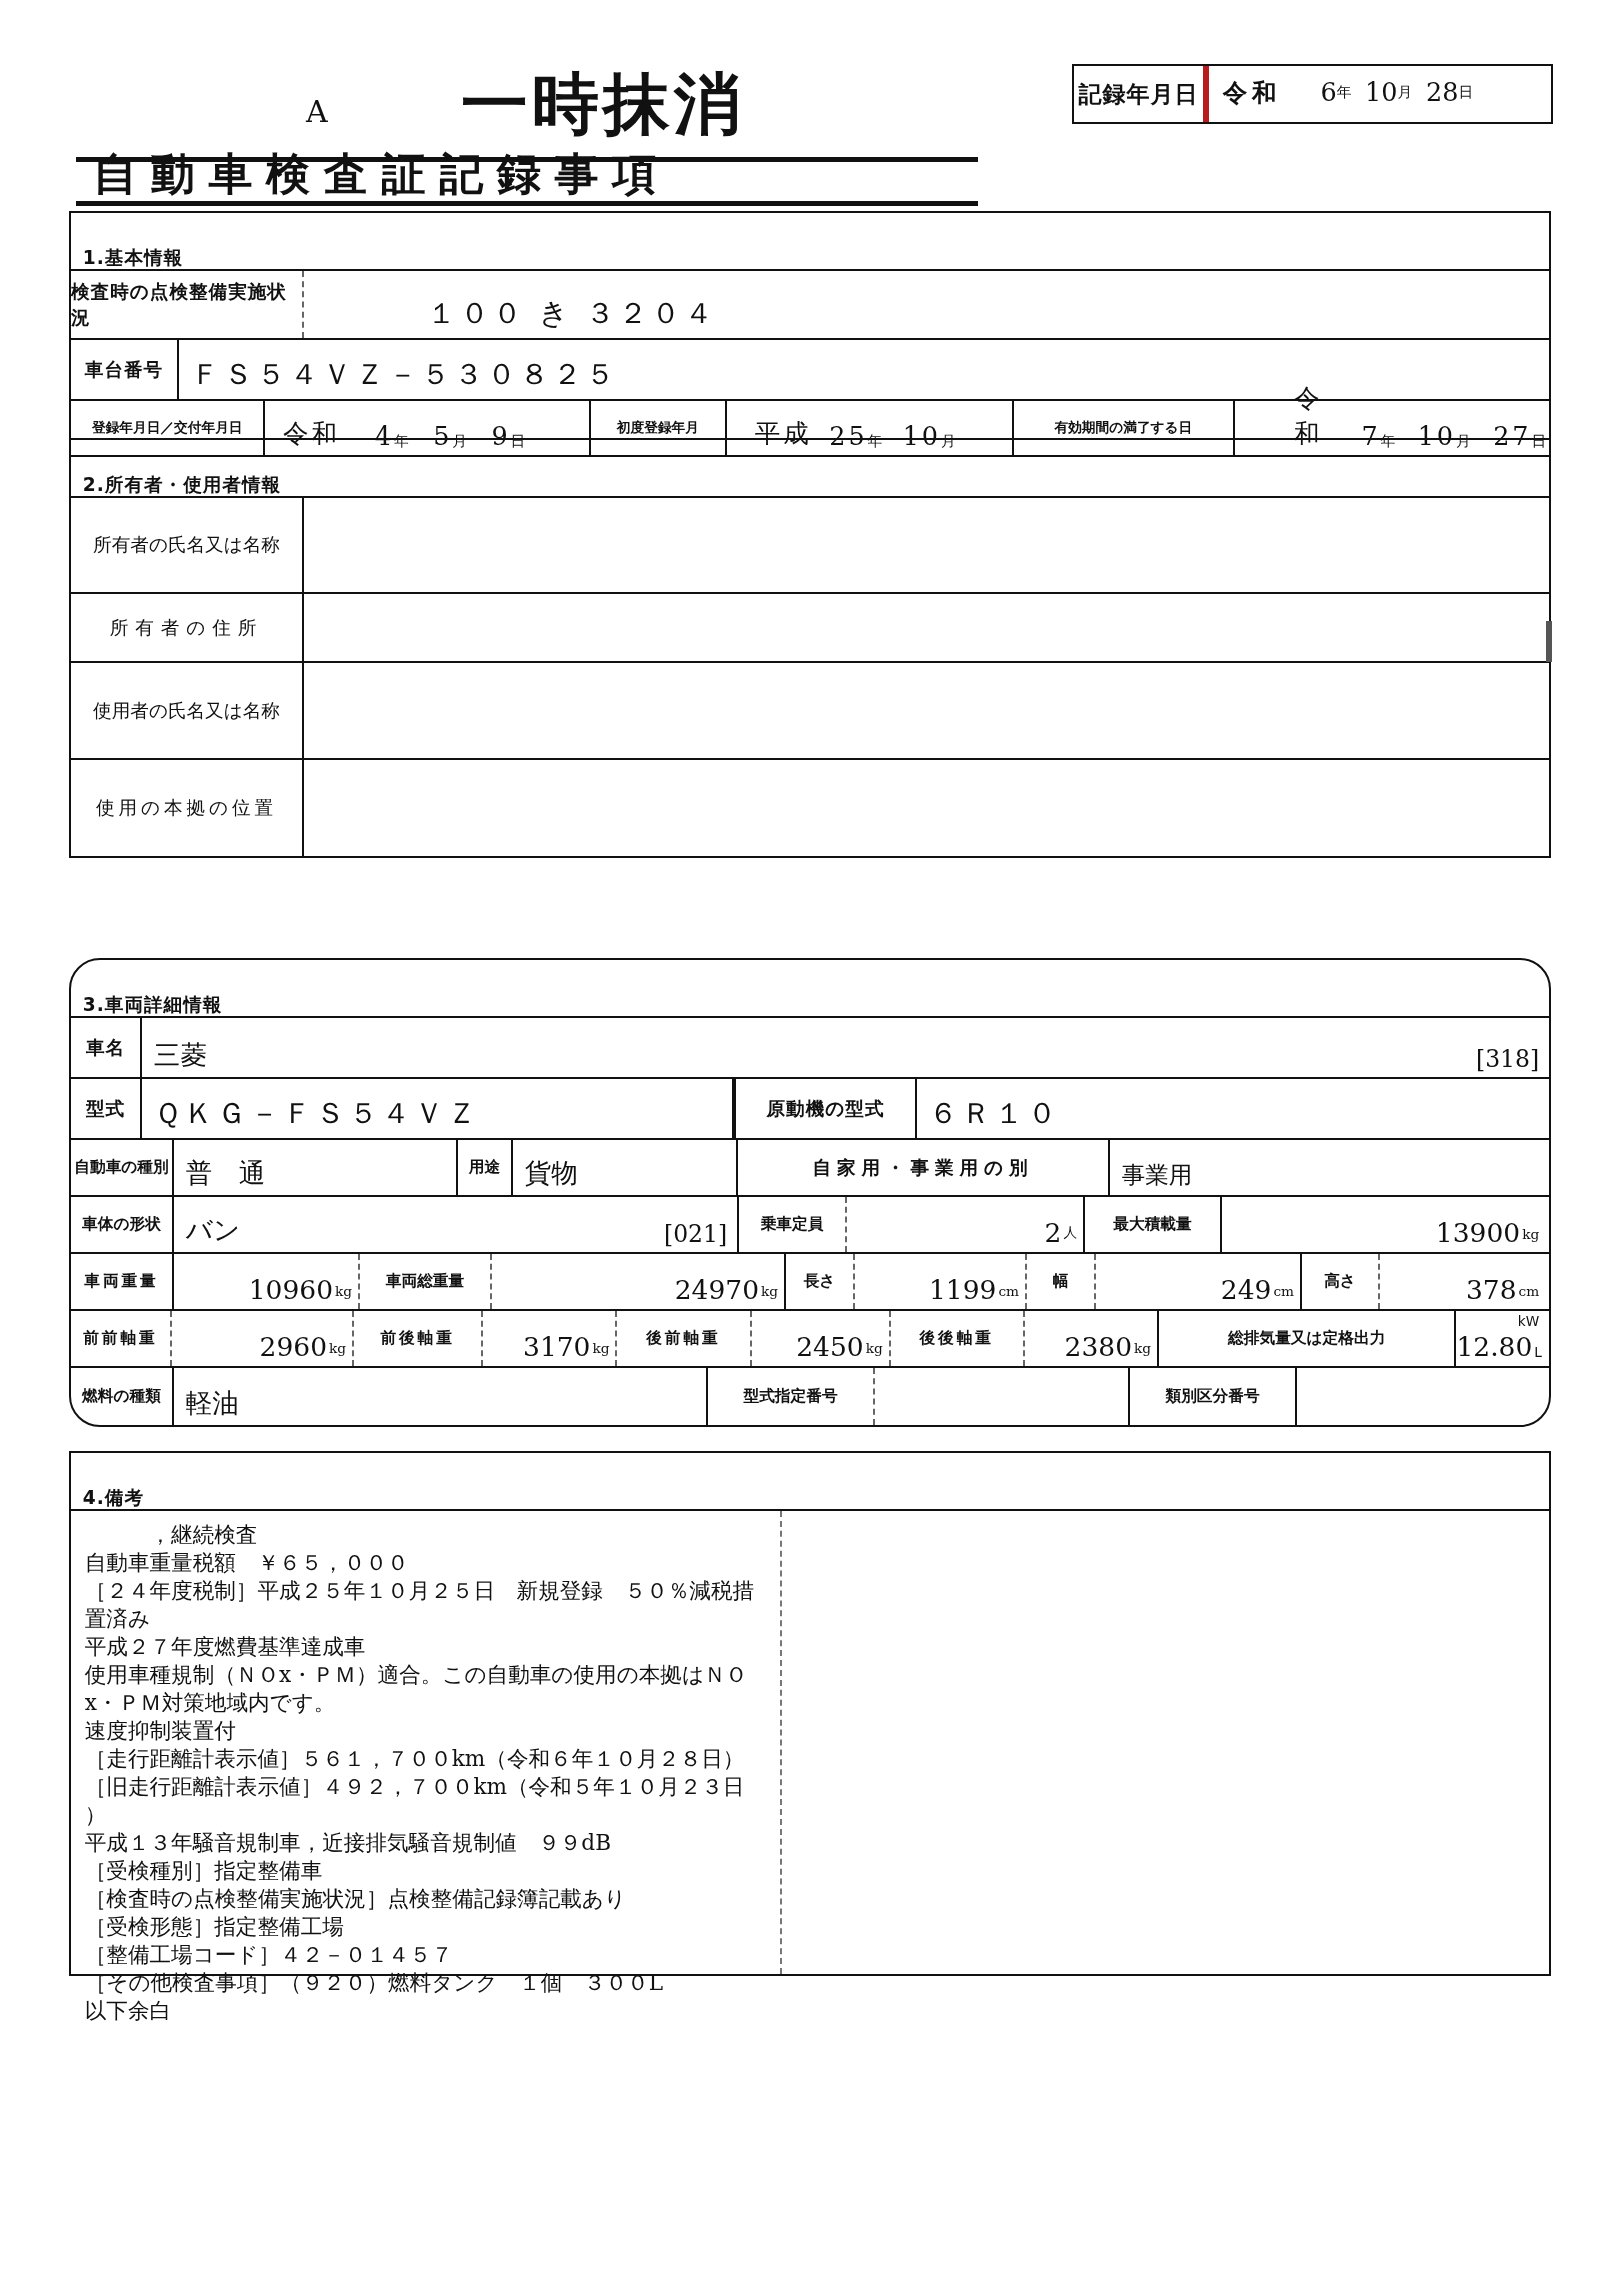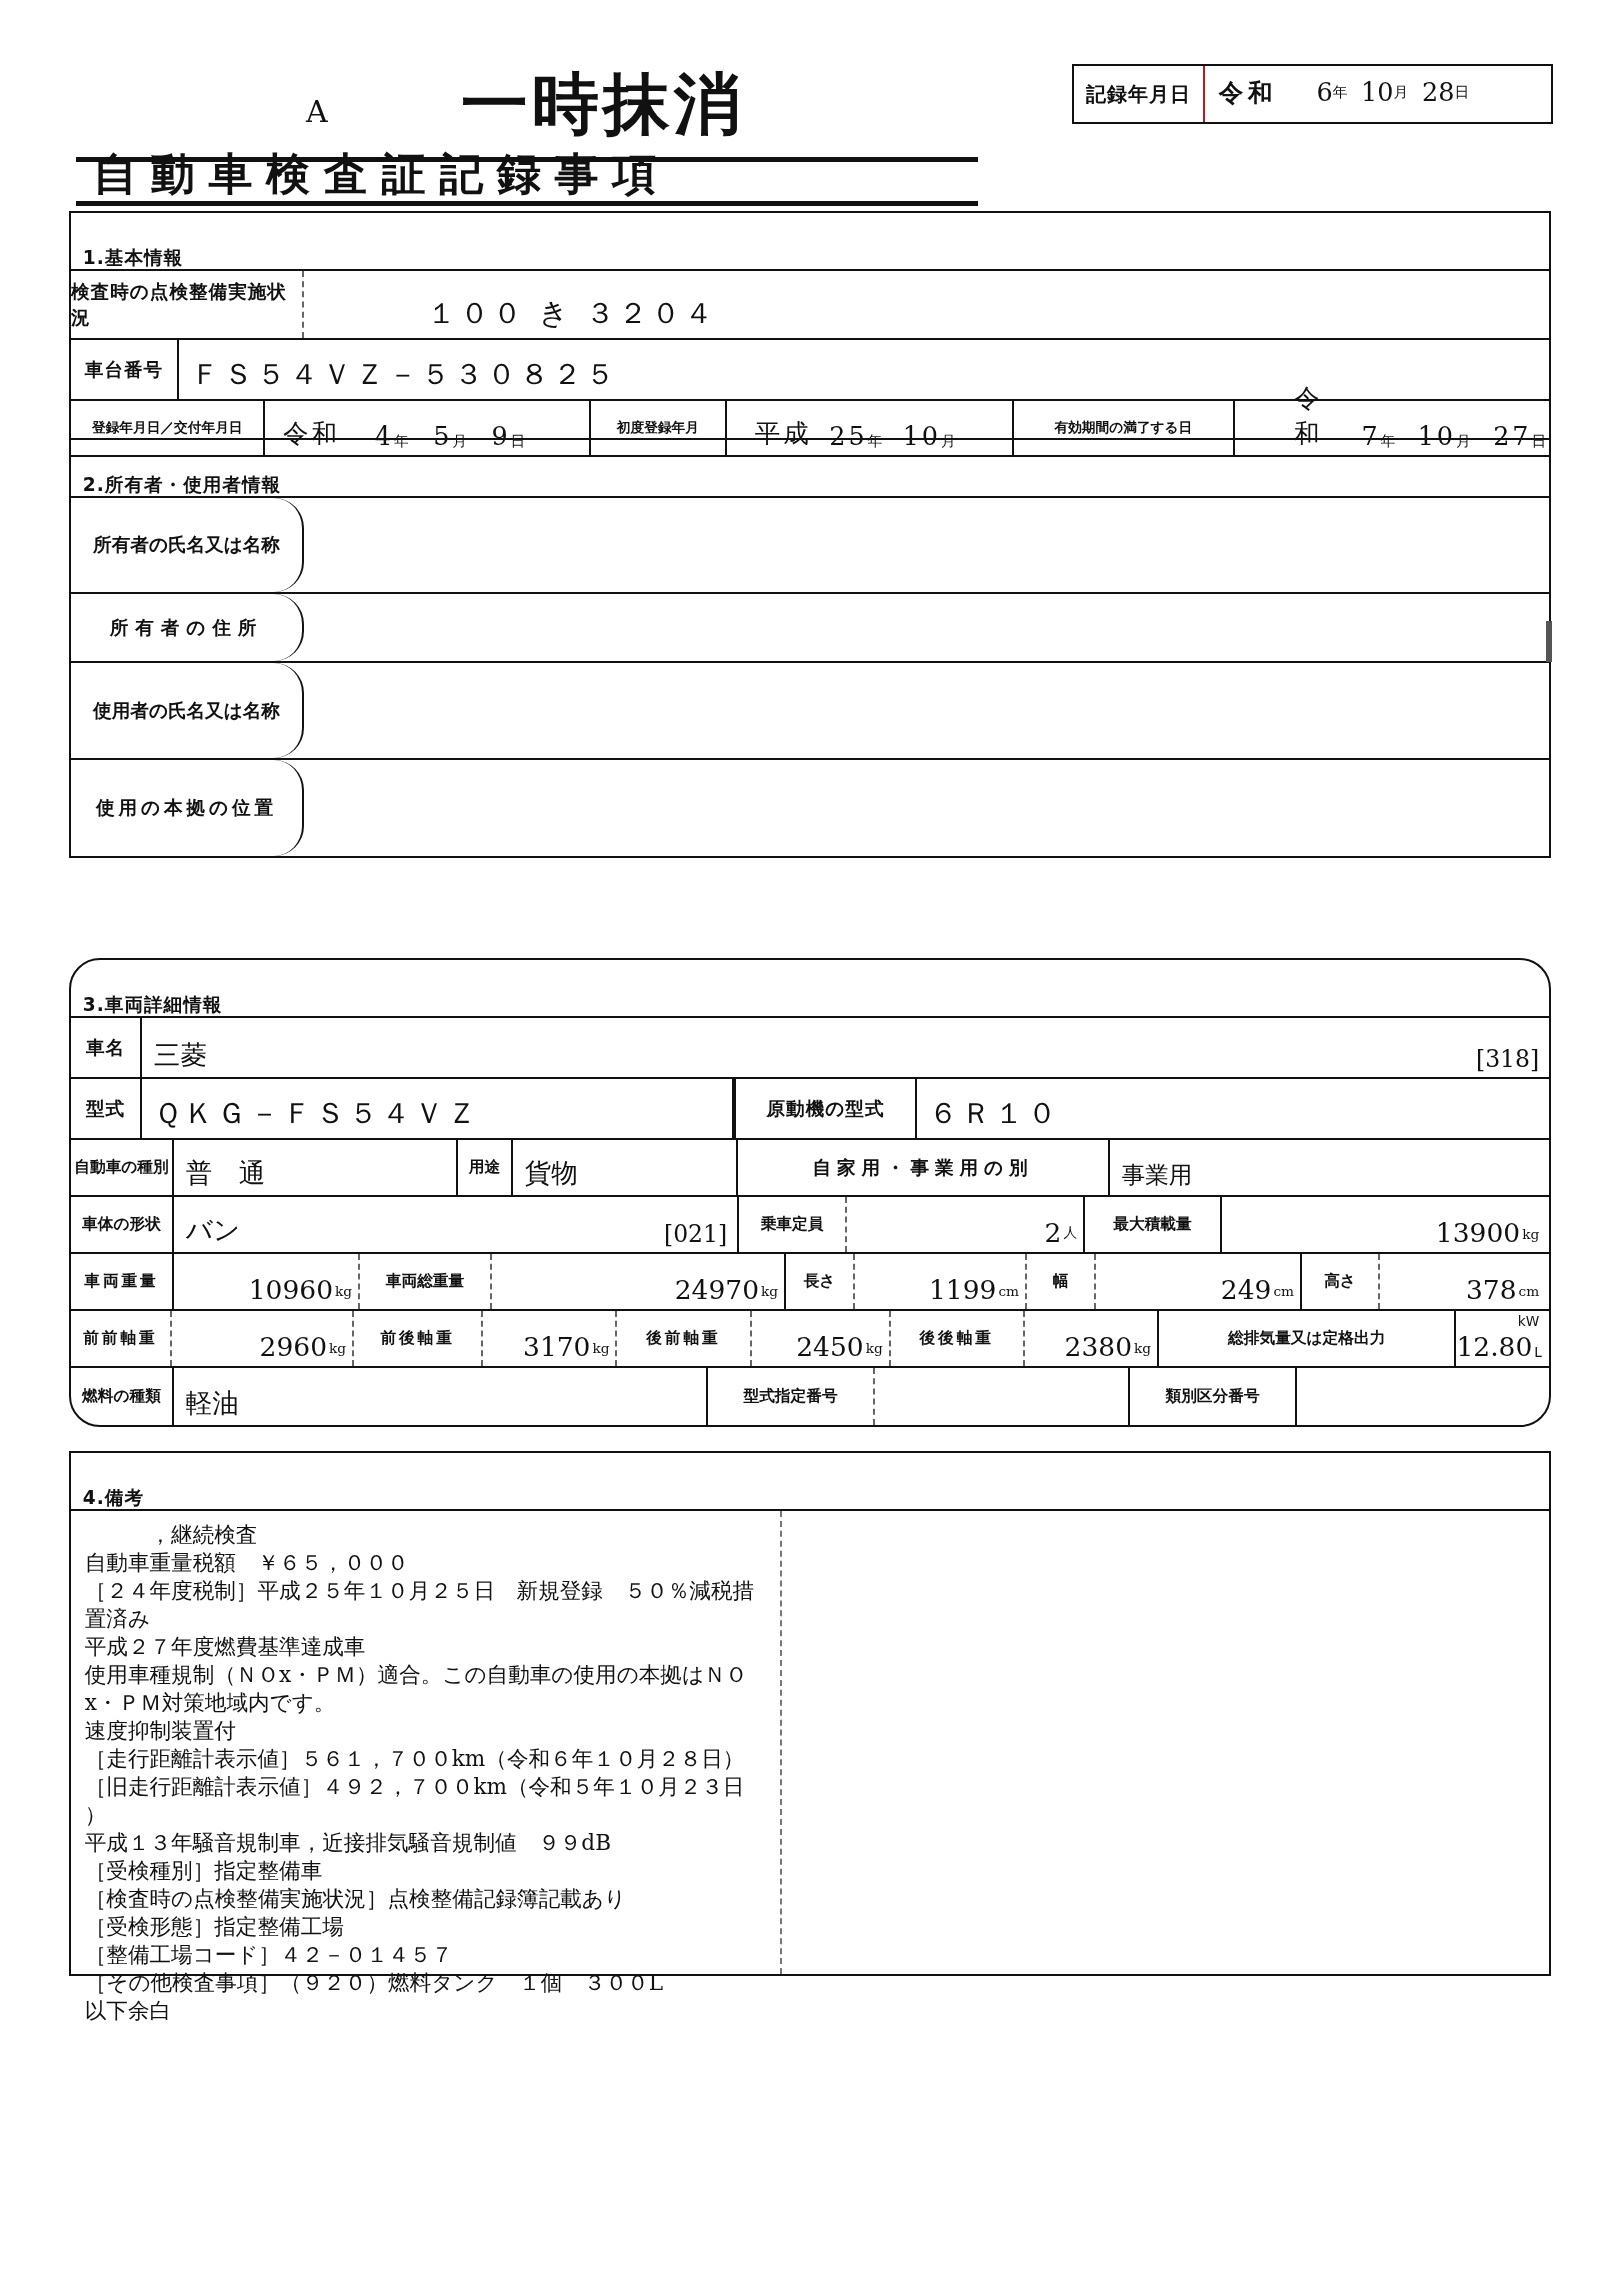--- a/index.html
+++ b/index.html
@@ -17,21 +17,21 @@
   .stamp{position:absolute;left:461px;top:59px;font-size:67px;font-weight:bold;letter-spacing:3.9px;
          font-family:"DejaVu Sans","Liberation Sans",sans-serif;}
   .doctitle{position:absolute;left:93px;top:145px;font-size:44px;font-weight:bold;letter-spacing:13.7px;
             font-family:"DejaVu Sans","Liberation Sans",sans-serif;}
   .title-rule-top{position:absolute;left:76px;top:157px;width:902px;height:4.9px;background:#111;}
   .title-rule-bot{position:absolute;left:76px;top:201px;width:902px;height:4.9px;background:#111;}
 
   
   .recbox{position:absolute;left:1072px;top:64px;width:477px;height:56px;border:2px solid #111;display:flex;}
   .recbox .lab{width:129px;display:flex;align-items:center;justify-content:center;
-               border-right:2px solid #b91c1c;font-size:20px;font-weight:bold;letter-spacing:1px;}
+               border-right:6px solid #b91c1c;font-size:23px;font-weight:bold;letter-spacing:1px;}
   .recbox .val{flex:1;display:flex;align-items:center;padding-left:13.7px;font-size:24.5px;
                font-family:"DejaVu Serif","Liberation Serif",serif;}
   .recbox .era{margin-right:39px;font-weight:bold;letter-spacing:4.9px;}
   .recbox .num{font-size:25.5px;}
   .sml{font-size:14.7px;}
 
   
   .frame{position:absolute;left:69px;width:1482px;border:2.9px solid #111;box-sizing:border-box;}
   .sechead{height:29px;border-bottom:2.9px solid #111;box-sizing:border-box;position:relative;margin-top:29px;}
   .sechead span{position:absolute;left:11.8px;top:2.9px;font-size:18.6px;font-weight:bold;letter-spacing:1px;}
@@ -45,22 +45,22 @@
   .lbl.sm{font-size:15.7px;letter-spacing:0px;}
   .lbl.xs{font-size:13.7px;letter-spacing:0px;}
   .bdr-r{border-right:2px solid #111;}
   .bdr-r-dash{border-right:2px dashed #666;}
   .val{font-family:"DejaVu Serif","Liberation Serif",serif;font-size:26.5px;padding-bottom:3.9px;}
   .val.big{font-size:29px;letter-spacing:3.9px;}
   .val.mid{font-size:25.5px;letter-spacing:2.9px;}
   .unit{font-size:13.7px;padding-bottom:5.9px;padding-left:2px;}
   .right{justify-content:flex-end;}
   .pl{padding-left:11.8px;}
-  .owner-lbl{width:233px;font-size:18.6px;font-weight:bold;display:flex;align-items:center;justify-content:center;
-             border-right:2px solid #111;box-sizing:border-box;border-radius:30px;}
+  .owner-lbl{width:233px;font-size:18.6px;font-weight:normal;display:flex;align-items:center;justify-content:center;
+             border-right:2px solid #111;box-sizing:border-box;}
   .owner-lbl.sp{letter-spacing:6.9px;}
   .owner-val{flex:1;}
 
   
   .remarks{position:relative;}
   .rm-body{position:relative;padding:9.8px 0 0 13.7px;height:463px;box-sizing:border-box;}
   .rm-line{font-size:21.6px;line-height:28px;font-family:"DejaVu Serif","Liberation Serif",serif;white-space:pre;}
   .rm-divider{position:absolute;left:48%;top:0;bottom:0;width:0;border-left:2px dashed #777;}
 
   .tick{position:absolute;right:-2.9px;width:5.9px;height:41px;background:#555;}

